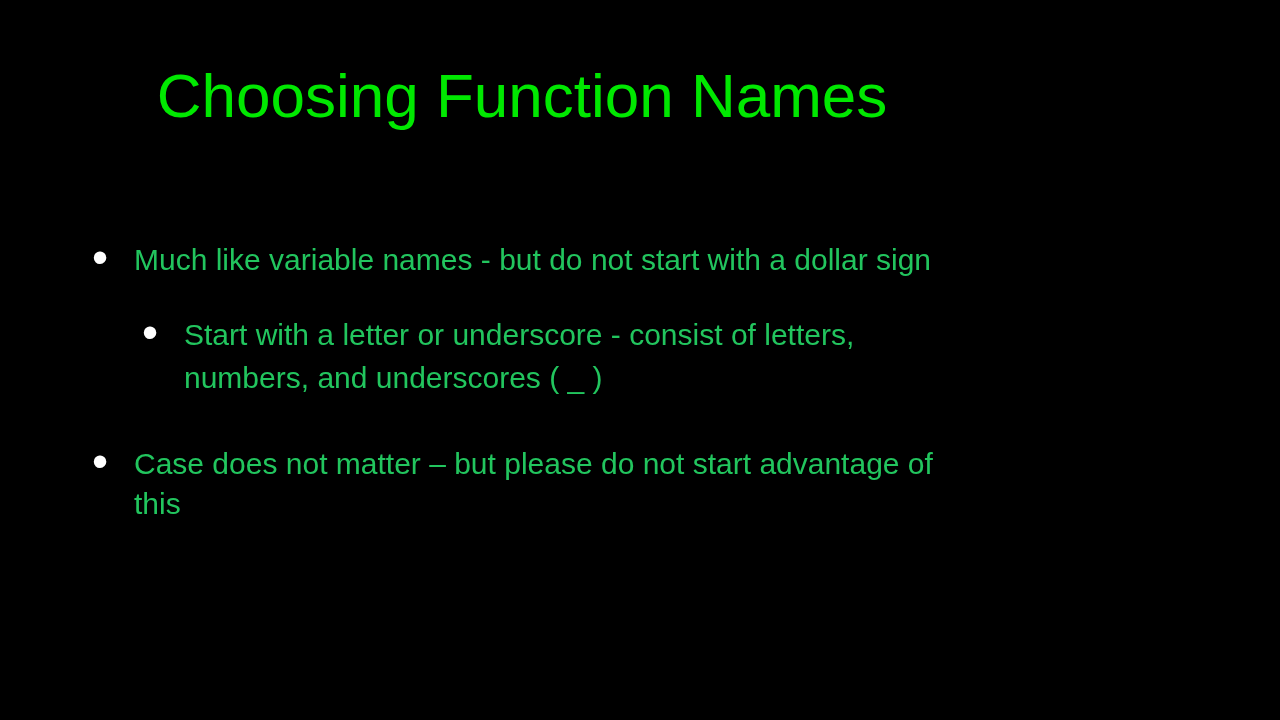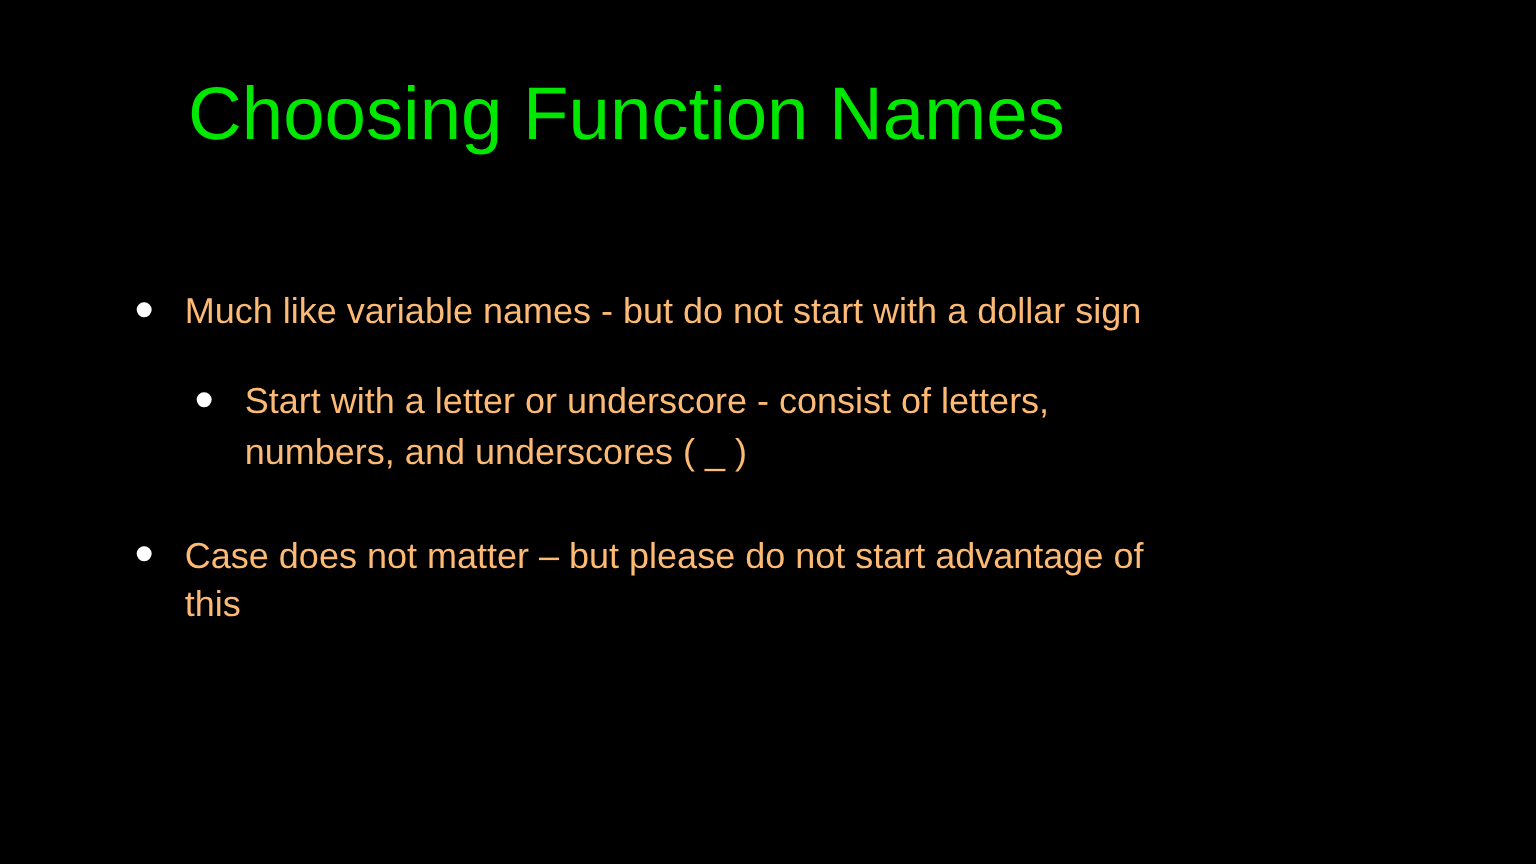--- a/index.html
+++ b/index.html
@@ -21,23 +21,23 @@
     color: #00e800;
     font-size: 62px;
     font-weight: 400;
     text-align: center;
     padding-top: 60px;
     margin: 0;
   }
   .content {
     position: absolute;
     top: 240px;
-    left: 104px;
+    left: 84px;
     right: 80px;
-    color: #fdba74;
+    color: #22c55e;
   }
   ul.outer {
     list-style: none;
     padding: 0;
     margin: 0;
   }
   ul.outer > li {
     position: relative;
     padding-left: 50px;
     margin-bottom: 44px;

